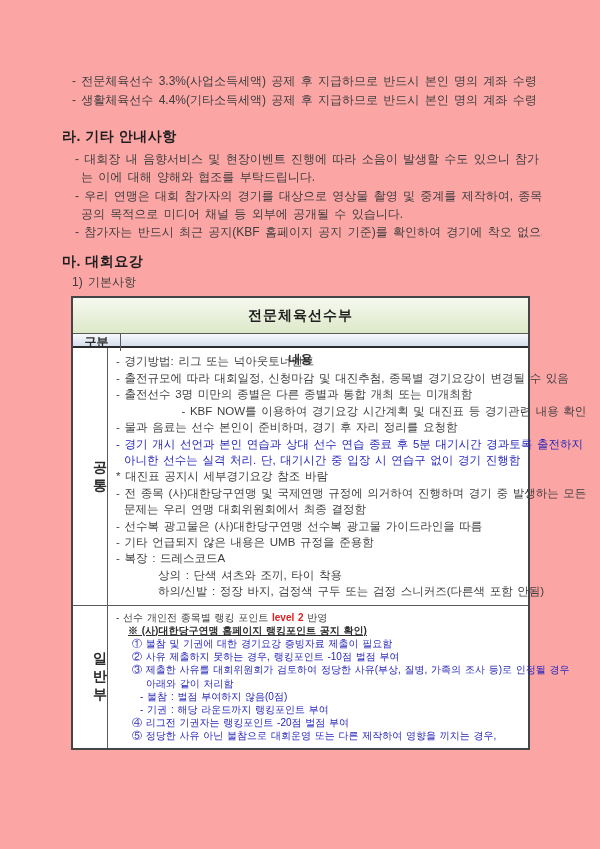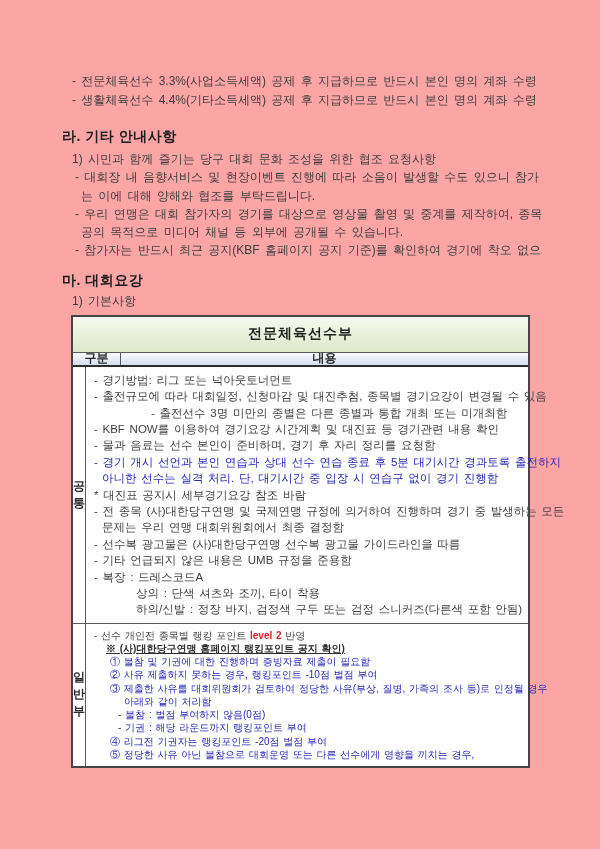--- a/index.html
+++ b/index.html
@@ -47,39 +47,40 @@
     background:linear-gradient(to bottom,#f6f9f0 0%,#dde8c8 100%);
     border-bottom:1.4px solid #5a5a5a;
     font-size:14px; font-weight:bold; color:#1f1f1f;
     letter-spacing:1px;
   }
   .dt-cols {
     display:flex;
     height:14px;
     background:linear-gradient(to bottom,#f8fafd 0%,#d6dfee 100%);
     border-bottom:2px solid #2c2c2c;
+    flex-direction:column;
   }
   .dt-cols .dt-c1 {
     width:48px;
     border-right:1.3px solid #5a5a5a;
     display:flex; align-items:center; justify-content:center;
     font-size:12px; font-weight:bold; color:#2a2a2a;
   }
   .dt-cols .dt-c2 {
     flex:1;
     display:flex; align-items:center; justify-content:center;
     font-size:12px; font-weight:bold; color:#2a2a2a;
   }
   .dt-row { display:flex; }
   .dt-row + .dt-row { border-top:1.3px solid #5a5a5a; }
   .dt-row-label {
     width:48px;
     border-right:1.3px solid #5a5a5a;
     display:flex; align-items:center; justify-content:center;
-    font-size:12px; font-weight:bold; color:#2a2a2a;
+    font-size:14px; font-weight:bold; color:#2a2a2a;margin-left:20px;
   }
   .dt-row-content { flex:1; padding:5px 4px 5px 8px; }
 
   .row-common .ln { font-size:11.5px; line-height:16.4px; word-spacing:1.5px; }
   .row-general .ln { font-size:10px; line-height:13.2px; word-spacing:1px; }
 
   
   .ln-k   { color:#3e3e3e; }
   .ln-bl  { color:#2626b8; }
   .ln-blb { color:#2626b8; font-weight:bold; }
@@ -92,21 +93,20 @@
 <div class="page">
   <div class="content">
 
     <div class="top-notes">
         <div class="ln" style="padding-left: 10px;"><span class="ln-k">- 전문체육선수 3.3%(사업소득세액) 공제 후 지급하므로 반드시 본인 명의 계좌 수령</span></div>
         <div class="ln" style="padding-left: 10px;"><span class="ln-k">- 생활체육선수 4.4%(기타소득세액) 공제 후 지급하므로 반드시 본인 명의 계좌 수령</span></div>
       </div>
 
     <div class="sec-title misc-title">라. 기타 안내사항</div>
     <div class="misc-lines">
-        <div class="ln" style="padding-left: 10px;"><span class="ln-k">1) 시민과 함께 즐기는 당구 대회 문화 조성을 위한 협조 요청사항</span></div>
         <div class="ln" style="padding-left: 13px;"><span class="ln-k">- 대회장 내 음향서비스 및 현장이벤트 진행에 따라 소음이 발생할 수도 있으니 참가 선수들께서</span></div>
         <div class="ln" style="padding-left: 19px;"><span class="ln-k">는 이에 대해 양해와 협조를 부탁드립니다.</span></div>
         <div class="ln" style="padding-left: 13px;"><span class="ln-k">- 우리 연맹은 대회 참가자의 경기를 대상으로 영상물 촬영 및 중계를 제작하여, 종목 홍보 및 공</span></div>
         <div class="ln" style="padding-left: 19px;"><span class="ln-k">공의 목적으로 미디어 채널 등 외부에 공개될 수 있습니다.</span></div>
         <div class="ln" style="padding-left: 13px;"><span class="ln-k">- 참가자는 반드시 최근 공지(KBF 홈페이지 공지 기준)를 확인하여 경기에 착오 없으시길 바랍니다.</span></div>
       </div>
 
     <div class="sec-title outline-title">마. 대회요강</div>
     <div class="ln outline-sub">1) 기본사항</div>
 
@@ -114,46 +114,46 @@
       <div class="dt-title">전문체육선수부</div>
       <div class="dt-cols">
         <div class="dt-c1">구분</div>
         <div class="dt-c2">내용</div>
       </div>
       <div class="dt-row row-common">
         <div class="dt-row-label">공통</div>
         <div class="dt-row-content">
             <div class="ln" style="padding-left: 0px;"><span class="ln-k">- 경기방법: 리그 또는 넉아웃토너먼트</span></div>
             <div class="ln" style="padding-left: 0px;"><span class="ln-k">- 출전규모에 따라 대회일정, 신청마감 및 대진추첨, 종목별 경기요강이 변경될 수 있음</span></div>
-            <div class="ln" style="padding-left: 0px; text-align: center;"><span class="ln-k">- 출전선수 3명 미만의 종별은 다른 종별과 통합 개최 또는 미개최함</span></div>
-            <div class="ln" style="padding-left: 0px;"><span class="ln-k">- KBF NOW를 이용하여 경기요강 시간계획 및 대진표 등 경기관련 내용 확인</span></div>
+            <div class="ln" style="padding-left: 0px;"><span class="ln-k">- 출전선수 3명 미만의 종별은 다른 종별과 통합 개최 또는 미개최함</span></div>
+            <div class="ln" style="padding-left: 0px; text-align: right;"><span class="ln-k">- KBF NOW를 이용하여 경기요강 시간계획 및 대진표 등 경기관련 내용 확인</span></div>
             <div class="ln" style="padding-left: 0px;"><span class="ln-k">- 물과 음료는 선수 본인이 준비하며, 경기 후 자리 정리를 요청함</span></div>
             <div class="ln" style="padding-left: 0px;"><span class="ln-bl">- 경기 개시 선언과 본인 연습과 상대 선수 연습 종료 후 5분 대기시간 경과토록 출전하지</span></div>
             <div class="ln" style="padding-left: 8px;"><span class="ln-bl">아니한 선수는 실격 처리. 단, 대기시간 중 입장 시 연습구 없이 경기 진행함</span></div>
             <div class="ln" style="padding-left: 0px;"><span class="ln-k">* 대진표 공지시 세부경기요강 참조 바람</span></div>
             <div class="ln" style="padding-left: 0px;"><span class="ln-k">- 전 종목 (사)대한당구연맹 및 국제연맹 규정에 의거하여 진행하며 경기 중 발생하는 모든</span></div>
             <div class="ln" style="padding-left: 8px;"><span class="ln-k">문제는 우리 연맹 대회위원회에서 최종 결정함</span></div>
             <div class="ln" style="padding-left: 0px;"><span class="ln-k">- 선수복 광고물은 (사)대한당구연맹 선수복 광고물 가이드라인을 따름</span></div>
             <div class="ln" style="padding-left: 0px;"><span class="ln-k">- 기타 언급되지 않은 내용은 UMB 규정을 준용함</span></div>
             <div class="ln" style="padding-left: 0px;"><span class="ln-k">- 복장 : 드레스코드A</span></div>
             <div class="ln" style="padding-left: 42px;"><span class="ln-k">상의 : 단색 셔츠와 조끼, 타이 착용</span></div>
             <div class="ln" style="padding-left: 42px;"><span class="ln-k">하의/신발 : 정장 바지, 검정색 구두 또는 검정 스니커즈(다른색 포함 안됨)</span></div>
           </div>
       </div>
       <div class="dt-row row-general">
         <div class="dt-row-label">일반부</div>
         <div class="dt-row-content">
             <div class="ln" style="padding-left: 0px;"><span class="ln-k">- 선수 개인전 종목별 랭킹 포인트 </span><span class="ln-r">level 2</span><span class="ln-k"> 반영</span></div>
             <div class="ln" style="padding-left: 12px;"><span class="ln-ku">※ (사)대한당구연맹 홈페이지 랭킹포인트 공지 확인)</span></div>
-            <div class="ln" style="padding-left: 16px;"><span class="ln-bl">① 불참 및 기권에 대한 진행하며 증빙자료 제출이 필요함</span></div>
+            <div class="ln" style="padding-left: 16px;"><span class="ln-bl">① 불참 및 기권에 대한 경기요강 증빙자료 제출이 필요함</span></div>
             <div class="ln" style="padding-left: 16px;"><span class="ln-bl">② 사유 제출하지 못하는 경우, 랭킹포인트 -10점 벌점 부여</span></div>
             <div class="ln" style="padding-left: 16px;"><span class="ln-bl">③ 제출한 사유를 대회위원회가 검토하여 정당한 사유(부상, 질병, 가족의 조사 등)로 인정될 경우</span></div>
             <div class="ln" style="padding-left: 30px;"><span class="ln-bl">아래와 같이 처리함</span></div>
             <div class="ln" style="padding-left: 24px;"><span class="ln-bl">- 불참 : 벌점 부여하지 않음(0점)</span></div>
             <div class="ln" style="padding-left: 24px;"><span class="ln-bl">- 기권 : 해당 라운드까지 랭킹포인트 부여</span></div>
             <div class="ln" style="padding-left: 16px;"><span class="ln-bl">④ 리그전 기권자는 랭킹포인트 -20점 벌점 부여</span></div>
-            <div class="ln" style="padding-left: 16px;"><span class="ln-bl">⑤ 정당한 사유 아닌 불참으로 대회운영 또는 다른 선수에게 영향을 끼치는 경우,</span></div>
+            <div class="ln" style="padding-left: 16px;"><span class="ln-bl">⑤ 정당한 사유 아닌 불참으로 대회운영 또는 다른 제작하여 영향을 끼치는 경우,</span></div>
           </div>
       </div>
     </div>
 
   </div>
 </div>
 
 </body></html>

